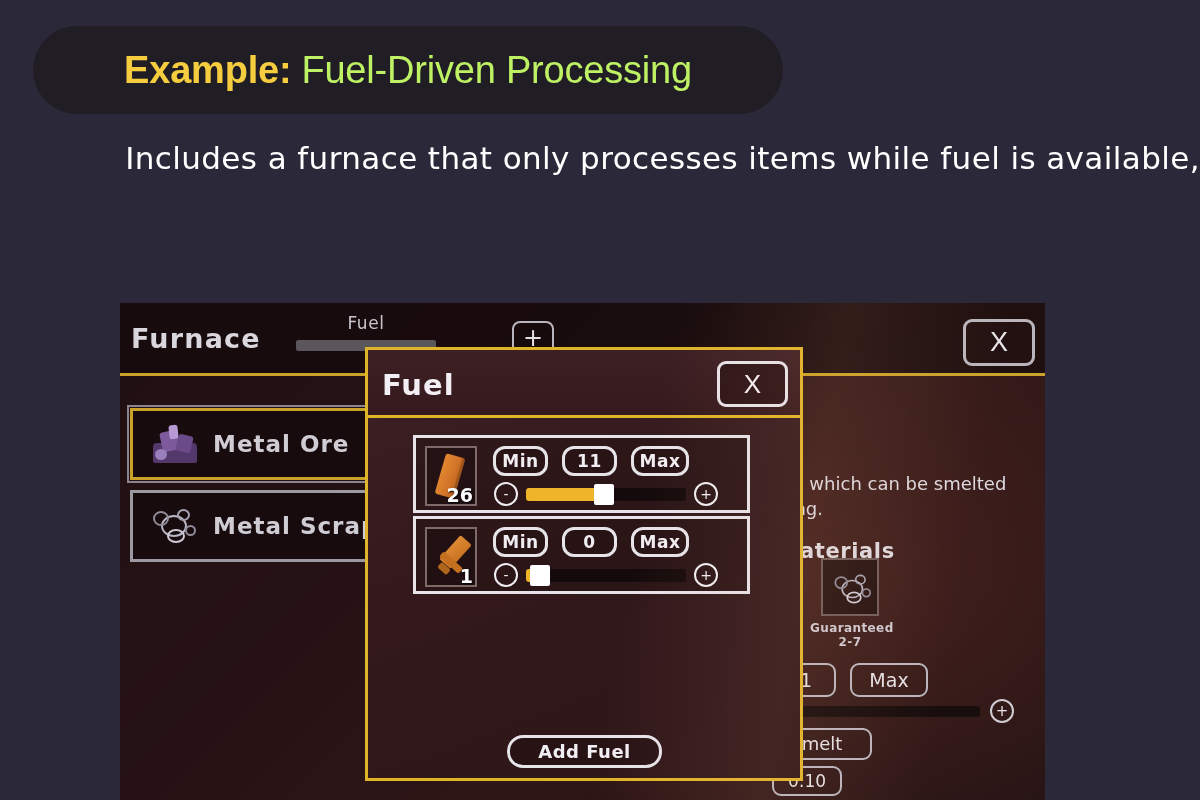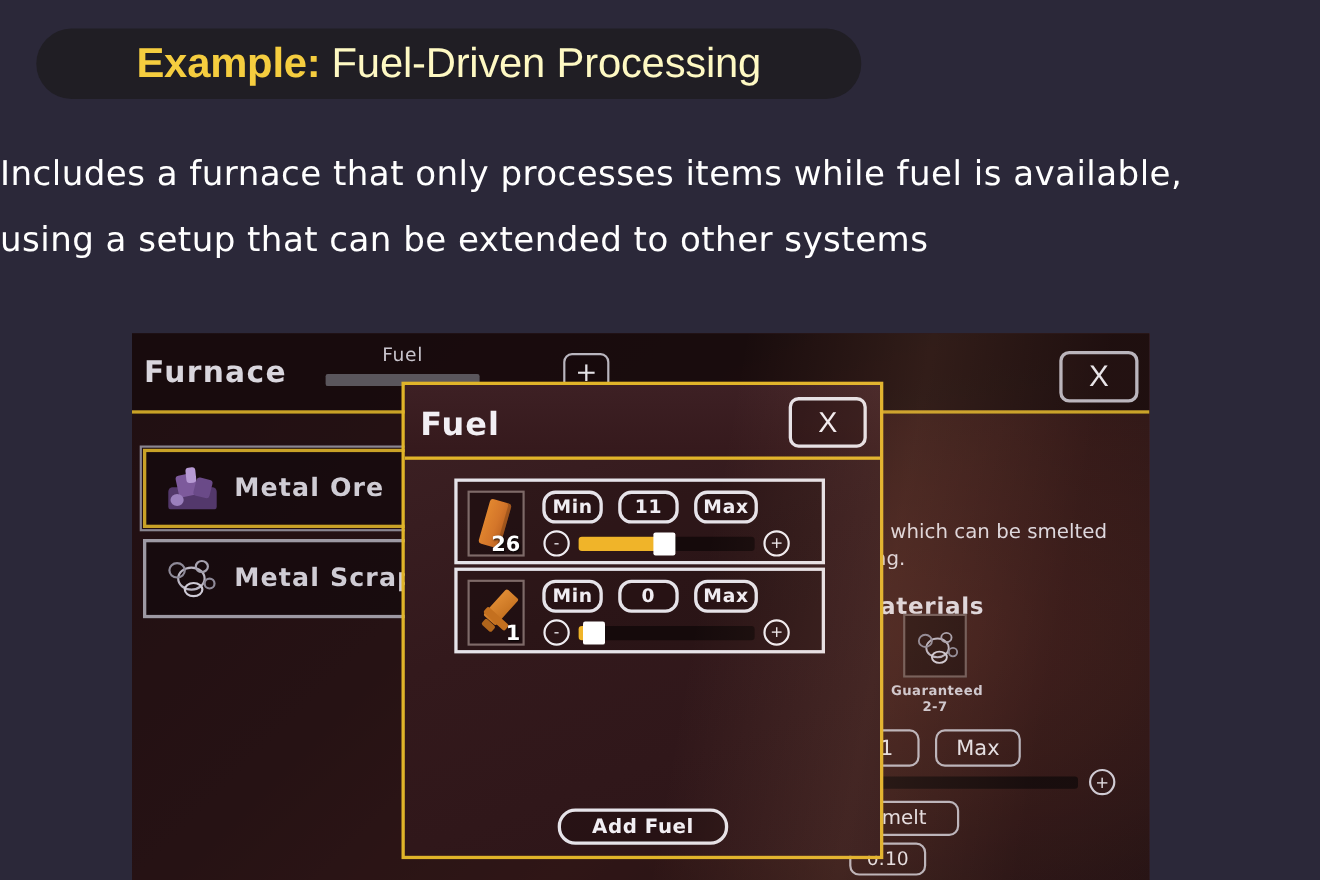--- a/index.html
+++ b/index.html
@@ -7,40 +7,40 @@
   body{
     background:#2b2839;
     font-family:"DejaVu Sans", sans-serif;
     overflow:hidden;
     position:relative;
   }
 
   
   .title-badge{
     position:absolute; left:33px; top:26px;
-    width:750px; height:64px;
+    width:750px; height:88px;
     background:#201e24;
     border-radius:44px;
     display:flex; align-items:center; justify-content:center;
     gap:10px;
   }
   .title-strong{
     font-family:"Liberation Sans", sans-serif;
     font-weight:bold; font-size:38px; color:#f5cd3f;
     letter-spacing:-0.2px;
   }
   .title-rest{
     font-family:"Liberation Sans", sans-serif;
-    font-weight:normal; font-size:38px; color:#fef9c3;
+    font-weight:normal; font-size:38px; color:#bef264;
     letter-spacing:-0.2px;
   }
 
   .caption{
     position:absolute; left:0; top:128px; width:1200px;
-    text-align:left;
+    text-align:right;
     color:#ffffff;
     font-family:"DejaVu Sans", sans-serif;
     font-size:31px;
     line-height:60px;
     letter-spacing:0.4px;
     font-weight:500;
   }
   .caption div{ white-space:nowrap; }
 
   
@@ -291,21 +291,20 @@
 </head>
 <body>
 
 <div class="title-badge">
   <span class="title-strong">Example:</span>
   <span class="title-rest">Fuel-Driven Processing</span>
 </div>
 
 <div class="caption">
   <div>Includes a furnace that only processes items while fuel is available,</div>
-  <div>using a setup that can be extended to other systems</div>
 </div>
 
 <div class="game-frame">
 
   <div class="furnace-panel">
 
     <div class="furnace-head">
       <div class="furnace-title">Furnace</div>
 
       <div class="fuel-meter-wrap">

